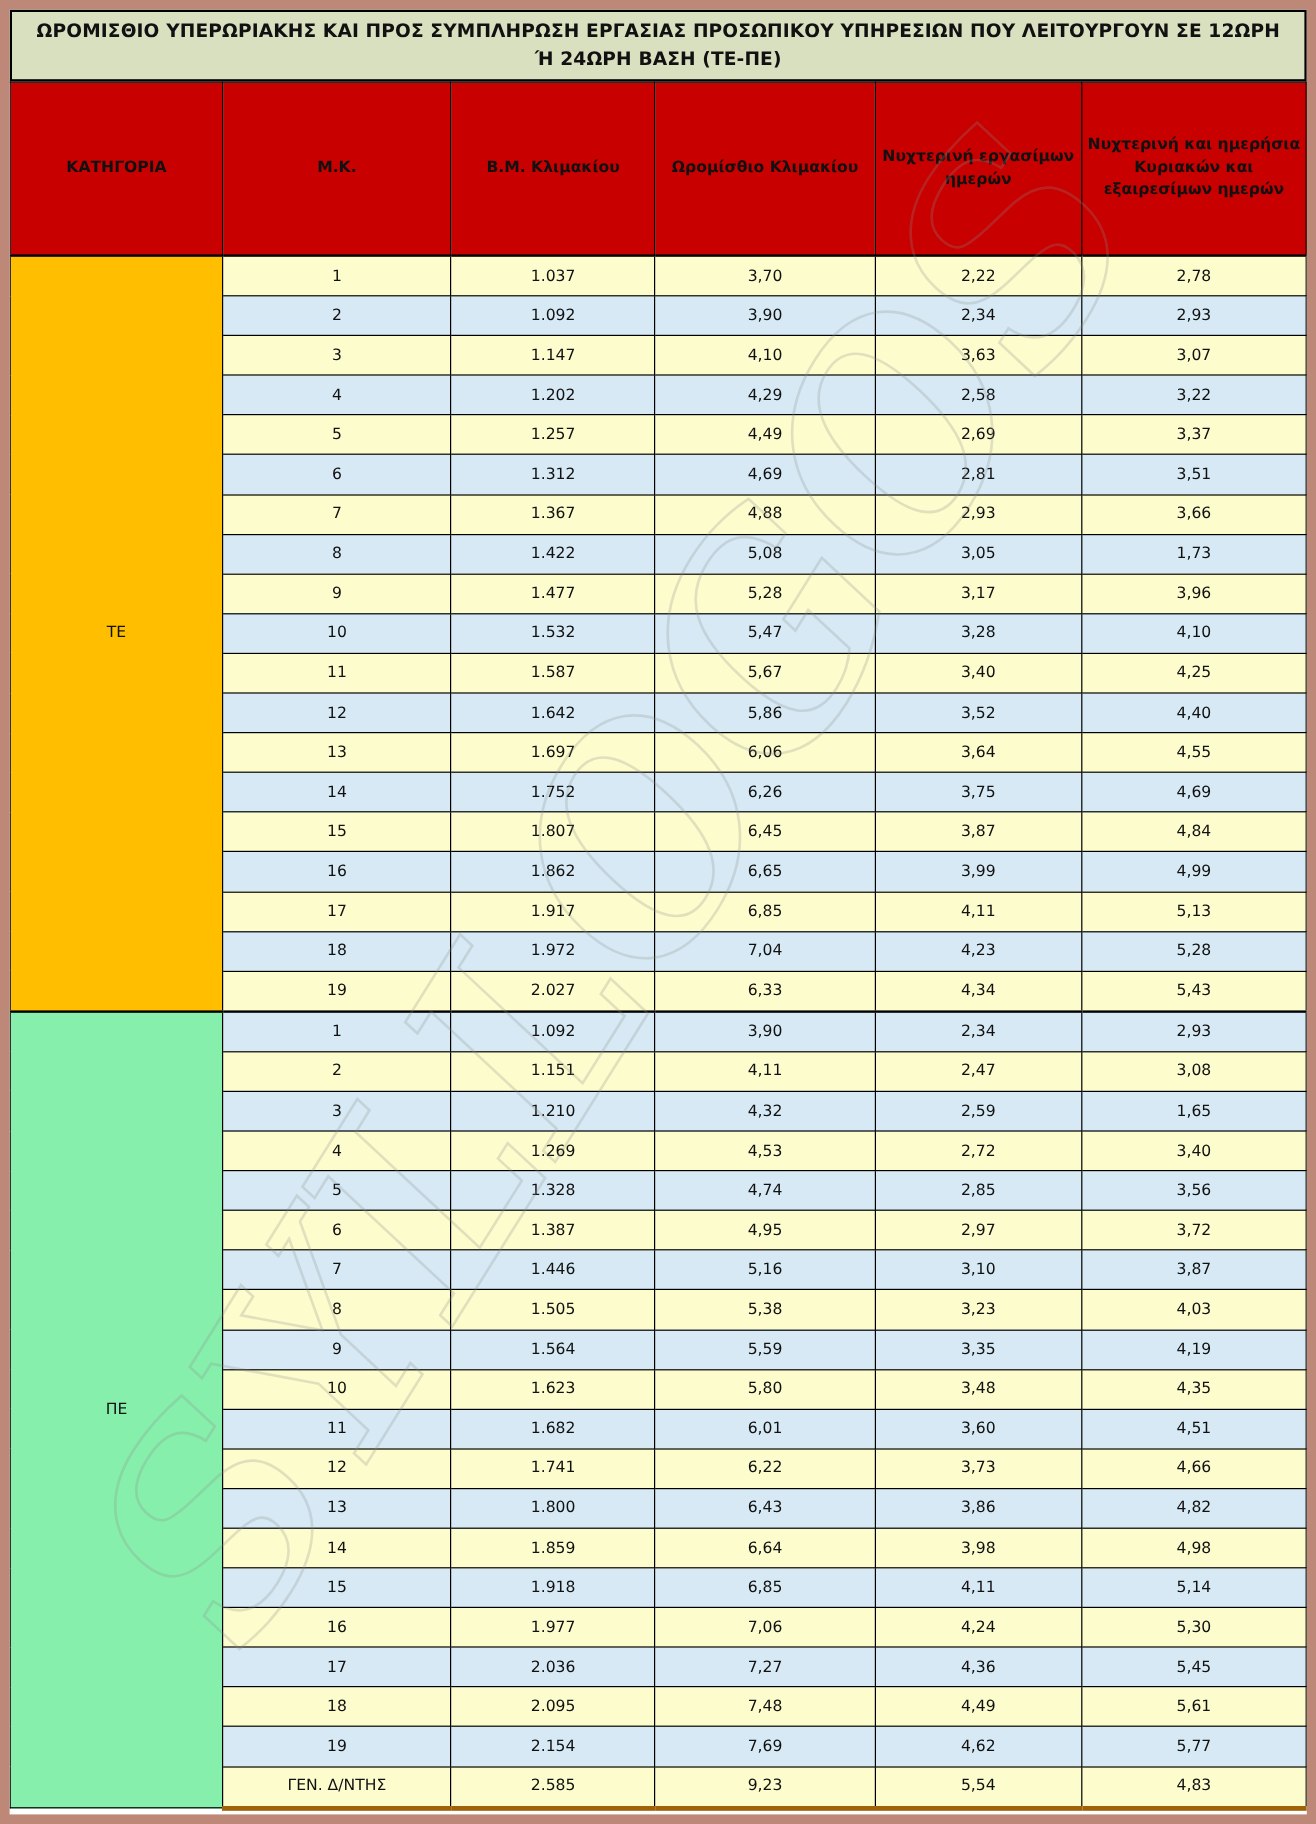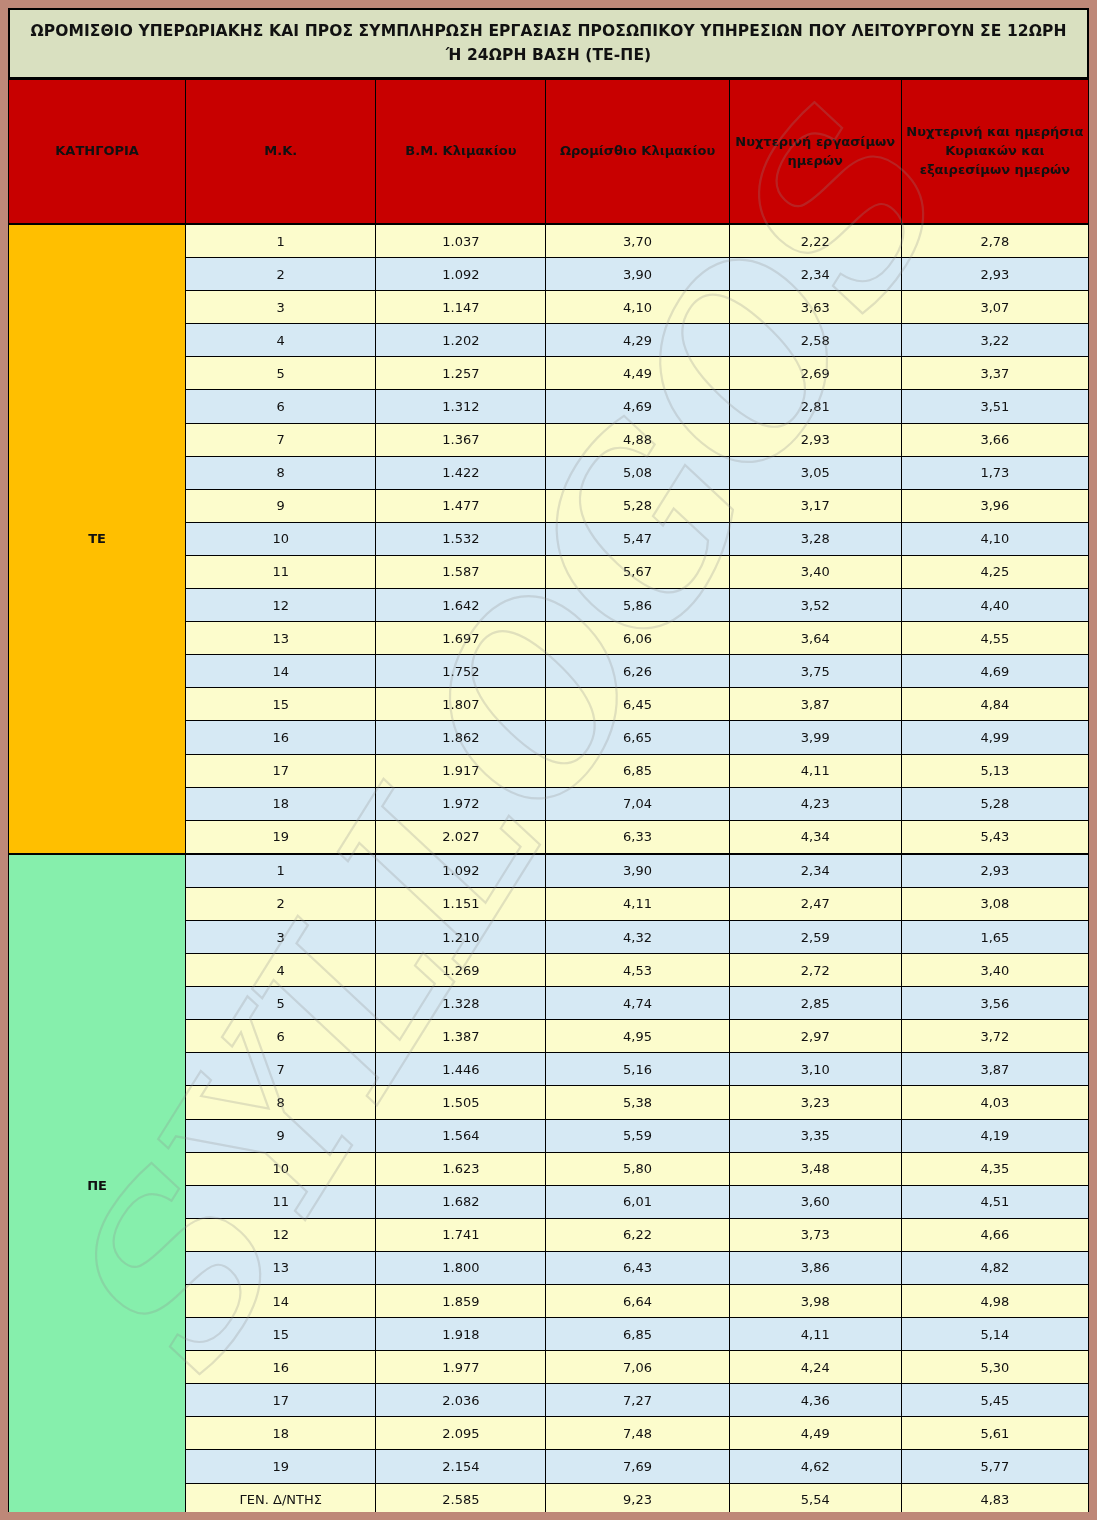--- a/index.html
+++ b/index.html
@@ -34,21 +34,21 @@
     stroke-width:2.2;
     opacity:.45;
   }
   
   .title-band{
     position:relative;
     z-index:1;
     background:#D9E0C0;
     border:2px solid #000;
     box-sizing:border-box;
-    height:71px;
+    height:60px;
     display:flex;align-items:center;justify-content:center;
     text-align:center;
     padding:2px 10px;
   }
   .title-band span{
     font-size:15.5px;
     font-weight:bold;
     color:#111;
     line-height:1.5;
     letter-spacing:.1px;
@@ -79,31 +79,31 @@
     line-height:1.45;
     padding:0 6px;
     border:1px solid #000;
   }
   tbody td{
     height:32.1px;
     font-size:14px;
     background-clip:padding-box;
   }
   td.cat{
-    font-weight:bold;
+    font-weight:normal;
     font-size:15px;
     border-left:1px solid #000;
   }
   td.cat-te{background:#FFBF00;}
   td.cat-pe{background:#86efac;}
   tr.r-yellow td.val{background:#FCFCCC;}
   tr.r-blue   td.val{background:#D6E9F4;}
   
   tr.block-start td{border-top:2px solid #000;}
-  tbody tr:last-child td{border-bottom:2px solid #a16207;}
+  tbody tr:last-child td{border-bottom:4px solid #a16207;}
   .colA{width:177px;}
   .colB{width:190px;}
   .colC{width:170px;}
   .colD{width:183px;}
   .colE{width:172px;}
   .colF{width:187px;}
 </style>
 </head>
 <body>
 

